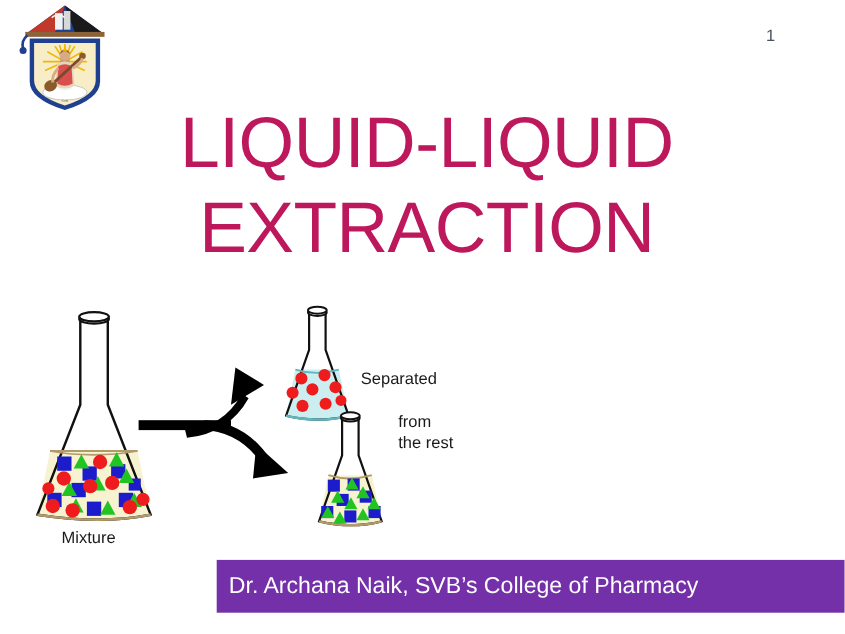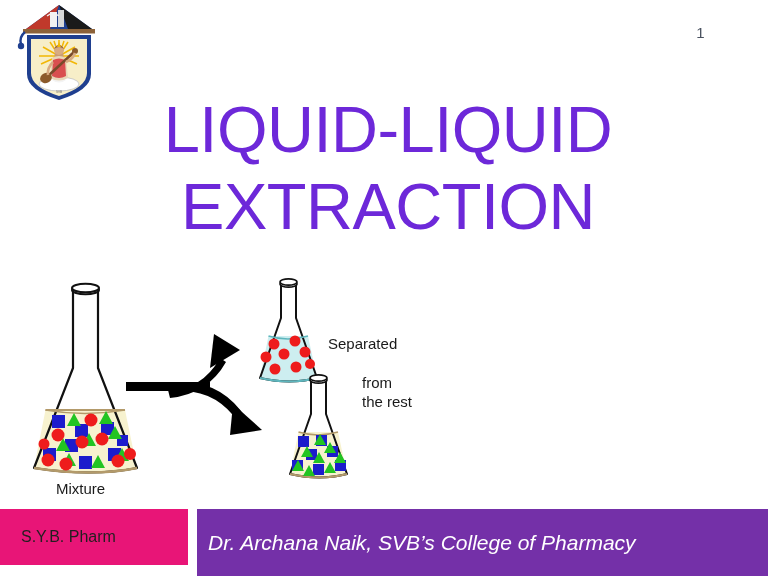--- a/index.html
+++ b/index.html
@@ -82,23 +82,22 @@
     color: #231f20;
     font-size: 16px;
     font-family: "Liberation Sans", sans-serif;
     white-space: nowrap;
   }
   #footer-right {
     position: absolute;
     left: 197px;
     top: 509px;
     right: 0;
-    height: 68px;
+    height: 48px;
     background: #7430a8;
-    font-style: italic;
   }
   #footer-right .txt {
     position: absolute;
     left: 11px;
     top: 50%;
     transform: translateY(-50%);
     color: #ffffff;
     font-size: 21px;
     font-family: "Liberation Sans", sans-serif;
     white-space: nowrap;
@@ -162,21 +161,21 @@
           <path d="M41 60 q-6 6 -5 13" stroke="#d8ab82" stroke-width="2.6" fill="none"></path>
           <path d="M54 60 q7 -3 9 -9" stroke="#d8ab82" stroke-width="2.6" fill="none"></path>
         </g>
         <text x="47" y="91" font-size="3" fill="#6b6b6b" text-anchor="middle" font-family="Liberation Sans, sans-serif">SVB</text>
       </g>
     </svg>
   </div>
 
   <div id="slide-number">1</div>
 
-  <div id="title" style="color: #6d28d9;">
+  <div id="title" style="color: #be185d;">
     <span class="line1">LIQUID-LIQUID</span>
     <span class="line2">EXTRACTION</span>
   </div>
 
   <div id="illustration">
     <svg width="420" height="228" viewBox="0 0 420 228" xmlns="http://www.w3.org/2000/svg" font-family="Liberation Sans, sans-serif">
 
       <g>
 
         <path d="M27.5 138 L107 138 L119 196 Q74 205 16 196 Z" fill="#f7f2cf"></path>
@@ -283,20 +282,17 @@
           <polygon points="29,93 35,104 23,104"></polygon>
           <polygon points="50,90 56,101 44,101"></polygon>
           <polygon points="60,80 66,91 54,91"></polygon>
         </g>
       </g>
       <text x="344" y="116" font-size="15" fill="#1a1a1a">from</text>
       <text x="344" y="135" font-size="15" fill="#1a1a1a">the rest</text>
     </svg>
   </div>
 
-  <div id="footer-left" style="background: rgb(232, 21, 119);">
-    <span class="txt" style="color: rgb(35, 31, 32);">S.Y.B. Pharm</span>
-  </div>
   <div id="footer-right" style="background: rgb(116, 48, 168);">
     <span class="txt" style="color: rgb(255, 255, 255);">Dr. Archana Naik, SVB’s College of Pharmacy</span>
   </div>
 
 </div>
 
 </body></html>

